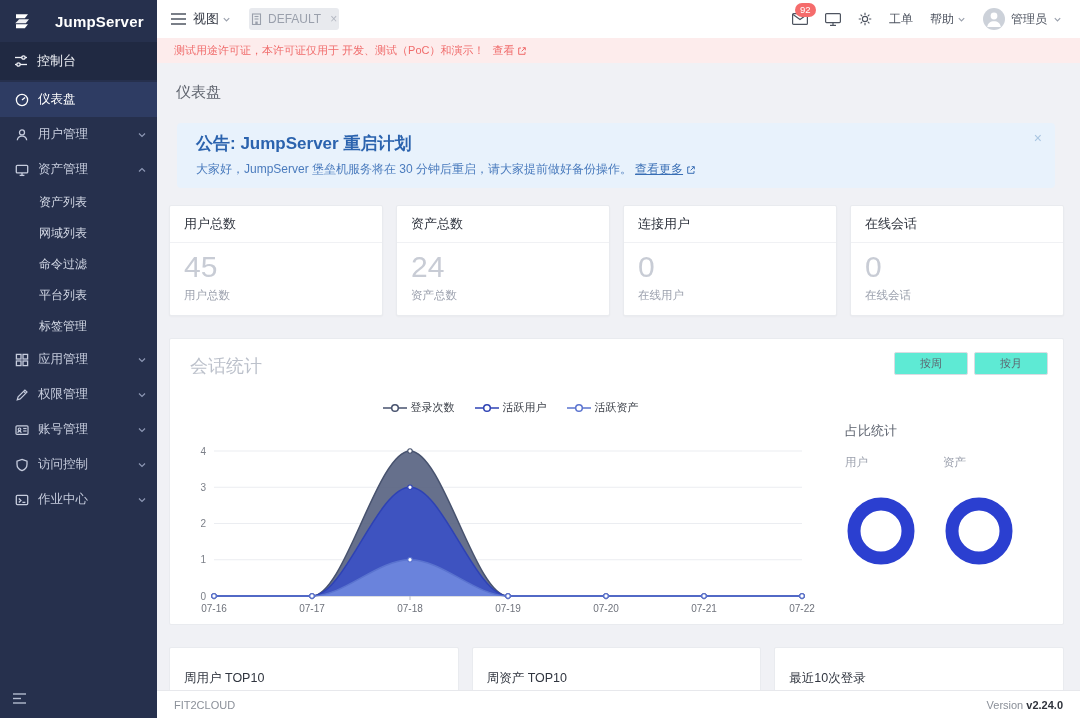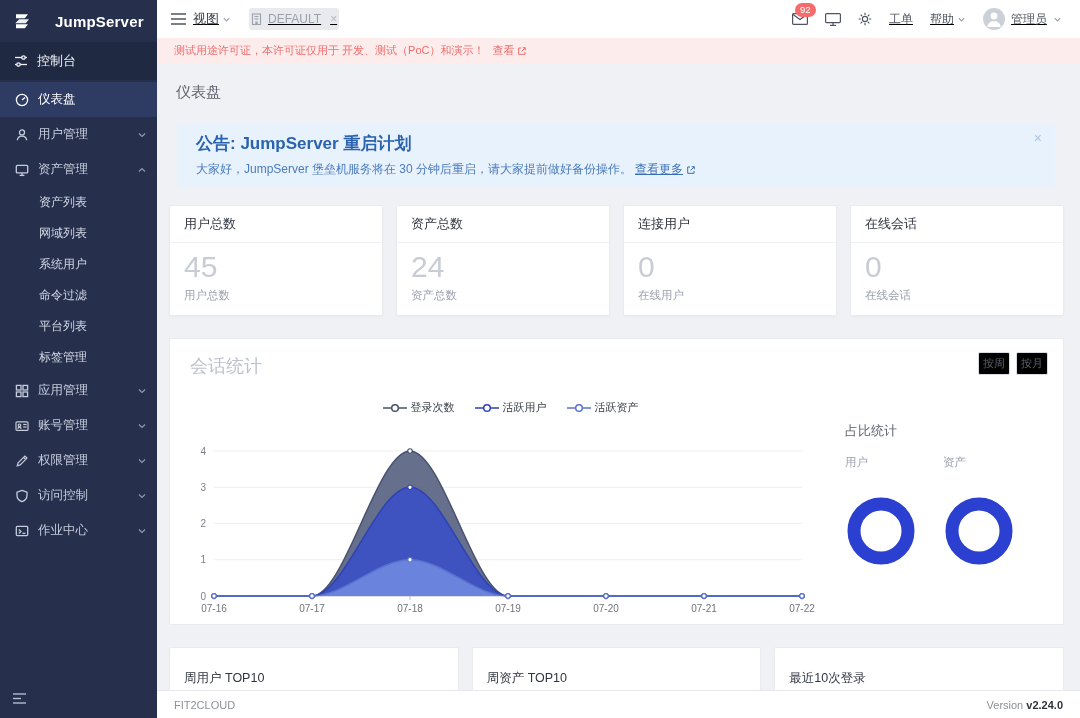--- a/index.html
+++ b/index.html
@@ -16,21 +16,21 @@
   .menu-item.active { background:#2e3c63; color:#fff; }
   .menu-item .chev { margin-left:auto; color:#8d97b4; display:flex; }
   .menu-item .chev.up svg { transform:rotate(180deg); }
   .submenu-item { height:31px; line-height:31px; padding-left:39px; font-size:12px; color:#d3d8e5; cursor:pointer; }
   .mi-icon { display:flex; width:14px; }
   .collapse-btn { position:absolute; bottom:9px; left:12px; color:#b4bccf; cursor:pointer; }
 
   
   .main { flex:1; min-width:0; display:flex; flex-direction:column; background:#f0f1f5; }
 
-  .topbar { height:38px; background:#fff; display:flex; align-items:center; padding:0 18px 0 14px; flex-shrink:0;text-decoration:underline; }
+  .topbar { height:38px; background:#fff; display:flex; align-items:center; padding:0 18px 0 14px; flex-shrink:0; }
   .tb-left { display:flex; align-items:center; gap:7px; color:#4e5460; }
   .view-label { font-size:13px; color:#363b46; }
   .org-pill { margin-left:18px; background:#e8eaee; border-radius:3px; padding:4px 2px; display:flex; align-items:center; gap:6px; font-size:12px; color:#9aa0ac; cursor:pointer; }
   .org-x { color:#b4b8c2; margin-left:3px; font-size:12px; }
   .tb-right { margin-left:auto; display:flex; align-items:center; gap:17px; color:#4e5460; font-size:12px; }
   .tb-ico { display:flex; cursor:pointer; position:relative; }
   .badge { position:absolute; top:-10px; left:3px; background:#f56c6c; color:#fff; font-size:9.5px; line-height:1; padding:2px 5px; border-radius:8px; }
   .tb-text { cursor:pointer; display:flex; align-items:center; gap:3px; }
   .avatar { width:22px; height:22px; border-radius:50%; background:#ccd1d9; display:flex; align-items:flex-end; justify-content:center; overflow:hidden; }
   .user-wrap { display:flex; align-items:center; gap:6px; cursor:pointer; }
@@ -50,21 +50,21 @@
   .stats-row { display:flex; gap:13px; margin-top:17px; }
   .stat-card { flex:1; background:#fff; border:1px solid #e9ebef; border-radius:2px; box-shadow:0 1px 2px rgba(0,0,0,.03); }
   .stat-head { padding:9px 14px; font-size:13px; color:#30353f; border-bottom:1px solid #f0f1f4; }
   .stat-body { padding:7px 14px 12px; }
   .stat-value { font-size:30px; color:#c8ccd5; line-height:1.15; }
   .stat-label { font-size:11.5px; color:#9ba0ad; margin-top:3px; }
 
   .chart-card { background:#fff; border:1px solid #e9ebef; border-radius:2px; margin-top:22px; padding:15px 20px 10px; position:relative; height:287px; }
   .chart-title { font-size:18px; color:#bcc1cb; }
   .period-group { position:absolute; top:13px; right:15px; display:flex; gap:6px; }
-  .period-btn { font-size:11px; padding:3px 4px; border:1px solid #d9dce2; background:#000000; color:#5c626e; border-radius:2px; cursor:pointer; }
+  .period-btn { font-size:11px; padding:3px 25px; border:1px solid #d9dce2; background:#5eead4; color:#5c626e; border-radius:2px; cursor:pointer; }
   .chart-flex { display:flex; margin-top:19px; }
   .chart-left { flex:1; min-width:0; }
   .chart-legend { display:flex; justify-content:center; align-items:center; gap:20px; height:22px; }
   .legend-item { display:flex; align-items:center; cursor:pointer; }
   .legend-label { font-size:11px; color:#3c4049; margin-left:4px; }
   #session-chart { display:block; margin-top:2px; }
   .ratio-panel { width:212px; padding-left:14px; padding-top:25px; }
   .ratio-title { font-size:13px; color:#5c626e; }
   .donut-row { display:flex; gap:26px; margin-top:15px; }
   .donut-col { display:flex; flex-direction:column; }
@@ -140,65 +140,64 @@
           </span>
           <span>资产管理</span>
           <span class="chev up">
             <svg width="10" height="10" viewBox="0 0 10 10">
               <path d="M2 3.5l3 3 3-3" stroke="currentColor" fill="none" stroke-width="1.2"></path>
             </svg>
           </span>
         </div>
         <div class="submenu-item">资产列表</div>
         <div class="submenu-item">网域列表</div>
-        <div class="submenu-item">系统用户</div>
         <div class="submenu-item">命令过滤</div>
         <div class="submenu-item">平台列表</div>
         <div class="submenu-item">标签管理</div>
         <div class="menu-item">
           <span class="mi-icon">
             <svg width="14" height="14" viewBox="0 0 14 14" fill="none" stroke="currentColor" stroke-width="1.3">
               <rect x="1.4" y="1.4" width="4.6" height="4.6"></rect>
               <rect x="8" y="1.4" width="4.6" height="4.6"></rect>
               <rect x="1.4" y="8" width="4.6" height="4.6"></rect>
               <rect x="8" y="8" width="4.6" height="4.6"></rect>
             </svg>
           </span>
           <span>应用管理</span>
+          <span class="chev down">
+            <svg width="10" height="10" viewBox="0 0 10 10">
+              <path d="M2 3.5l3 3 3-3" stroke="currentColor" fill="none" stroke-width="1.2"></path>
+            </svg>
+          </span>
+        </div>
+        <div class="menu-item">
+          <span class="mi-icon">
+            <svg width="14" height="14" viewBox="0 0 14 14" fill="none" stroke="currentColor" stroke-width="1.2">
+              <path d="M2.2 11.8l.9-3 6.8-6.8 2.1 2.1-6.8 6.8-3 .9z"></path>
+              <line x1="8.6" y1="3.3" x2="10.7" y2="5.4"></line>
+            </svg>
+          </span>
+          <span>权限管理</span>
           <span class="chev down">
             <svg width="10" height="10" viewBox="0 0 10 10">
               <path d="M2 3.5l3 3 3-3" stroke="currentColor" fill="none" stroke-width="1.2"></path>
             </svg>
           </span>
         </div>
         <div class="menu-item">
           <span class="mi-icon">
             <svg width="14" height="14" viewBox="0 0 14 14" fill="none" stroke="currentColor" stroke-width="1.2">
               <rect x="1" y="2.8" width="12" height="8.6" rx="1"></rect>
               <circle cx="4.5" cy="6.3" r="1.3"></circle>
               <path d="M2.8 9.8c.2-1.1 1-1.6 1.7-1.6s1.5.5 1.7 1.6"></path>
               <line x1="8.2" y1="5.5" x2="11.6" y2="5.5"></line>
               <line x1="8.2" y1="8" x2="11.6" y2="8"></line>
             </svg>
           </span>
           <span>账号管理</span>
-          <span class="chev down">
-            <svg width="10" height="10" viewBox="0 0 10 10">
-              <path d="M2 3.5l3 3 3-3" stroke="currentColor" fill="none" stroke-width="1.2"></path>
-            </svg>
-          </span>
-        </div>
-        <div class="menu-item">
-          <span class="mi-icon">
-            <svg width="14" height="14" viewBox="0 0 14 14" fill="none" stroke="currentColor" stroke-width="1.2">
-              <path d="M2.2 11.8l.9-3 6.8-6.8 2.1 2.1-6.8 6.8-3 .9z"></path>
-              <line x1="8.6" y1="3.3" x2="10.7" y2="5.4"></line>
-            </svg>
-          </span>
-          <span>权限管理</span>
           <span class="chev down">
             <svg width="10" height="10" viewBox="0 0 10 10">
               <path d="M2 3.5l3 3 3-3" stroke="currentColor" fill="none" stroke-width="1.2"></path>
             </svg>
           </span>
         </div>
         <div class="menu-item">
           <span class="mi-icon">
             <svg width="14" height="14" viewBox="0 0 14 14" fill="none" stroke="currentColor" stroke-width="1.3">
               <path d="M7 1.4l5 1.8v3.1c0 3.2-2 5.4-5 6.4-3-1-5-3.2-5-6.4V3.2L7 1.4z"></path>

